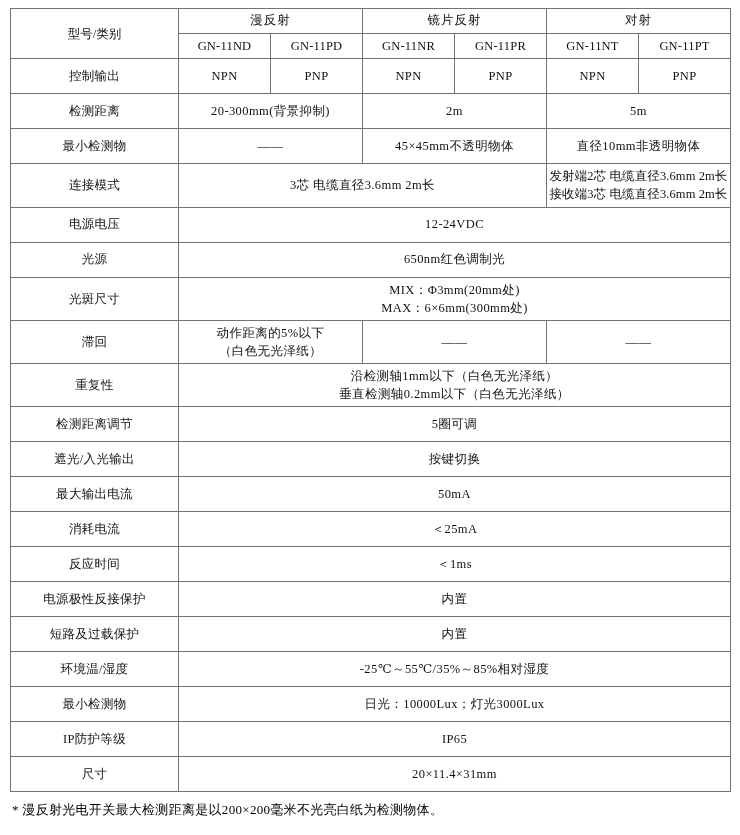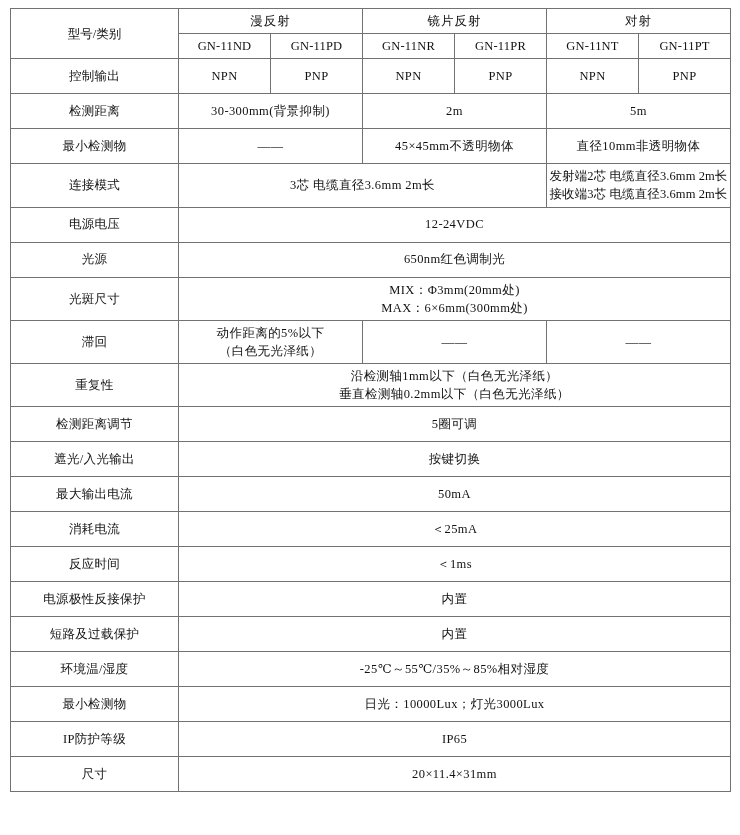--- a/index.html
+++ b/index.html
@@ -38,20 +38,21 @@
   }
   td.label {
     text-align: left;
     padding-left: 9px;
     font-size: 13px;
     letter-spacing: 0.3px;
   }
   .h-group {
     font-size: 13px;
     letter-spacing: 1px;
+    font-family: Liberation Mono, monospace;
   }
   .model {
     font-size: 12.5px;
     letter-spacing: 0.2px;
     font-family: "Liberation Serif", serif;
     margin-left: 8px;
   }
   .val {
     letter-spacing: 0.4px;
     margin-left: 44px;
@@ -109,21 +110,21 @@
           <td class="label r-label">控制输出</td>
           <td class="val">NPN</td>
           <td class="val">PNP</td>
           <td class="val">NPN</td>
           <td class="val">PNP</td>
           <td class="val">NPN</td>
           <td class="val">PNP</td>
         </tr>
         <tr>
           <td class="label r-label">检测距离</td>
-          <td class="val" colspan="2">30-300mm(背景抑制)</td>
+          <td class="val" colspan="2">20-300mm(背景抑制)</td>
           <td class="val" colspan="2">2m</td>
           <td class="val" colspan="2">5m</td>
         </tr>
         <tr>
           <td class="label r-label">最小检测物</td>
           <td class="val" colspan="2">——</td>
           <td class="val" colspan="2">45×45mm不透明物体</td>
           <td class="val" colspan="2">直径10mm非透明物体</td>
         </tr>
         <tr>
@@ -205,13 +206,14 @@
           <td class="label r-label">IP防护等级</td>
           <td class="val" colspan="6">IP65</td>
         </tr>
         <tr>
           <td class="label r-label">尺寸</td>
           <td class="val" colspan="6">20×11.4×31mm</td>
         </tr>
       </tbody>
   </table>
 
+  <div class="footnote">* 漫反射光电开关最大检测距离是以200×200毫米不光亮白纸为检测物体。</div>
 </div>
 
 </body></html>

